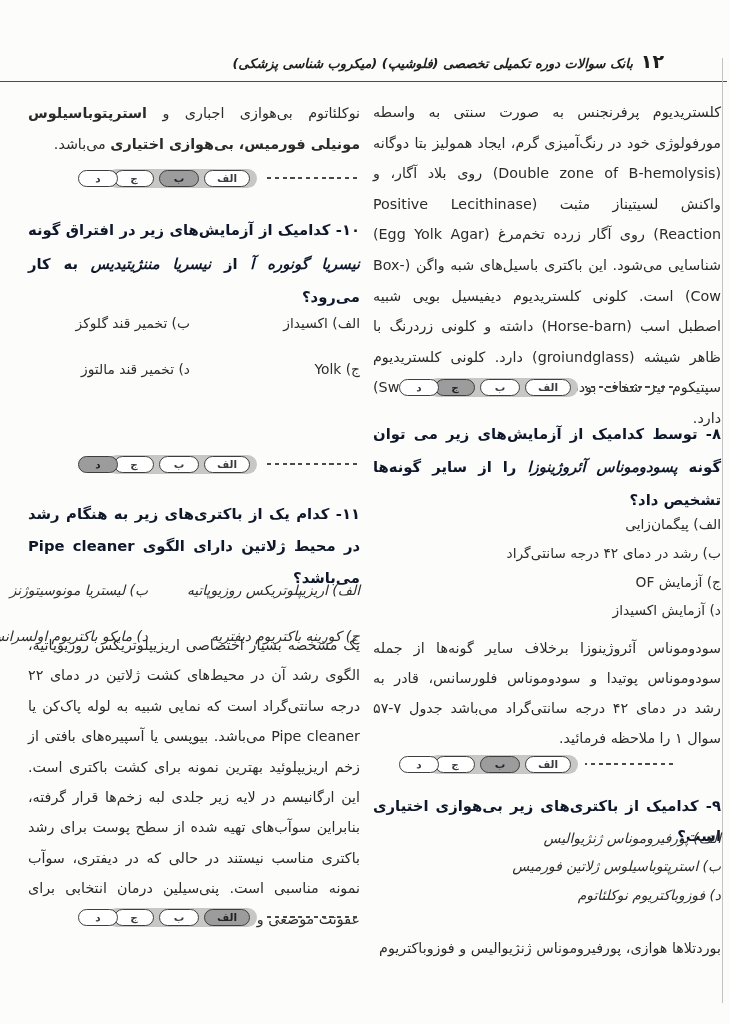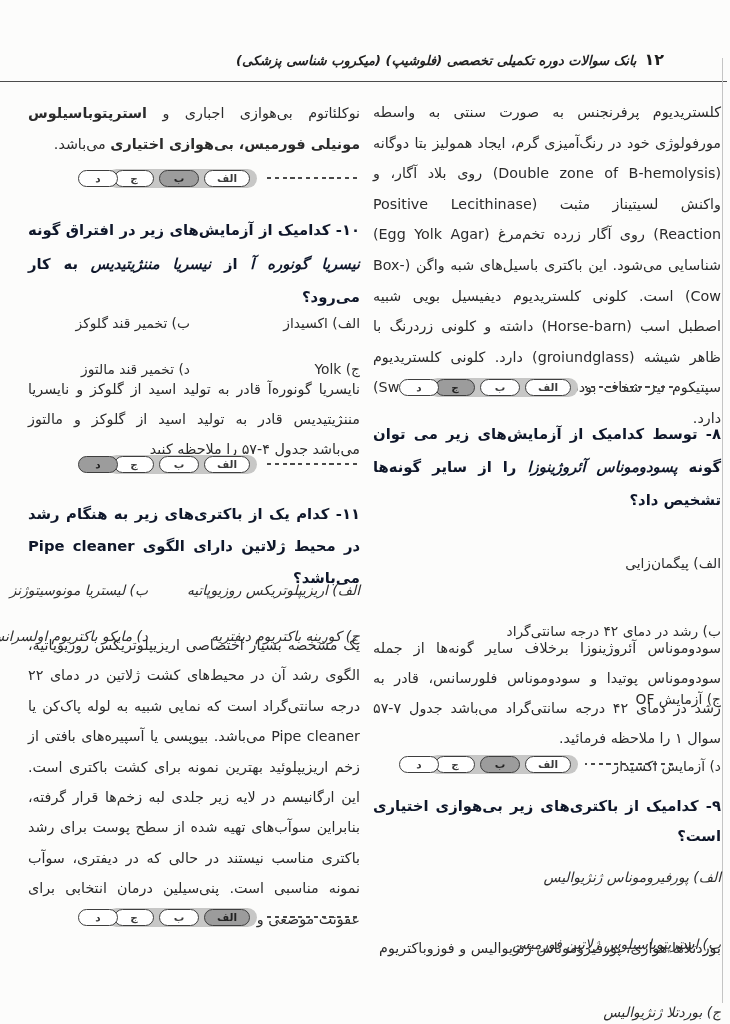--- a/index.html
+++ b/index.html
@@ -9,21 +9,21 @@
     font-family:"DejaVu Sans", sans-serif;
     direction:rtl;
   }
   .abs{position:absolute;}
 
   
   .header{
     top:50px;right:66px;display:flex;flex-direction:row;align-items:baseline;gap:8px;
     font-size:13px;font-weight:bold;font-style:italic;color:#1f1f1f;white-space:nowrap;
   }
-  .header .pgnum{font-size:16px;font-style:normal;text-align:right;}
+  .header .pgnum{font-size:19px;font-style:normal;text-align:right;}
   .head-rule{top:81px;left:0;width:727px;border-top:1.6px solid #4b4b4b;height:0;}
   .edge-line{left:722px;top:58px;width:1px;height:945px;background:#c4c4c4;}
 
   
   .col{position:absolute;top:0;height:728px;}
   .col-right{left:373px;width:348px;}
   .col-left{left:28px;width:332px;}
 
   .para{
     position:absolute;width:100%;
@@ -35,21 +35,21 @@
     position:absolute;width:100%;
     font-size:14.8px;font-weight:bold;line-height:33px;
     text-align:justify;text-align-last:right;color:#0f172a;
   }
   .qtitle .species{font-style:italic;}
   .opts{
     position:absolute;width:100%;
     font-size:13.8px;line-height:28.8px;text-align:right;color:#2d2d2d;
   }
   .opts.italic{font-style:italic;}
-  .opts-list div{padding-left:4px;margin-top:39px;}
+  .opts-list div{padding-left:4px;}
   .opts-grid{display:grid;}
   .g10{grid-template-columns:170px 1fr;line-height:28px;}
   .g10 .c1{padding-left:45px;}
   .g10 .c2{padding-left:6px;}
   .g11{grid-template-columns:212px 1fr;line-height:28px;}
   .g11 .c1{padding-left:69px;}
   .g11 .c2{padding-left:2px;}
   .opts-grid div{white-space:nowrap;margin-top:18px;}
 
   
@@ -128,21 +128,20 @@
       <span class="pill">ج</span>
     </div>
     <span class="pill outside">د</span>
   </div>
 
   <div class="qtitle" style="top:791px;line-height:30px;">۹- کدامیک از باکتری‌های زیر بی‌هوازی اختیاری است؟</div>
 
   <div class="opts opts-list italic" style="top:824px;padding-left:66px;box-sizing:border-box;line-height:28.4px;">
     <div>الف) پورفیروموناس ژنژیوالیس</div>
     <div>ب) استرپتوباسیلوس ژلاتین فورمیس</div>
-    <div>ج) بوردتلا ژنژیوالیس</div>
     <div>د) فوزوباکتریوم نوکلئاتوم</div>
   </div>
 
   <div class="para" style="top:934px;line-height:29px;">بوردتلاها هوازی، پورفیروموناس ژنژیوالیس و فوزوباکتریوم</div>
 </div>
 
 <div class="col col-left">
 
   <div class="para" style="top:98px;line-height:31px;">
     <span>نوکلئاتوم بی‌هوازی اجباری و </span><b>استرپتوباسیلوس مونیلی فورمیس، بی‌هوازی اختیاری</b><span> می‌باشد.</span>
@@ -163,21 +162,20 @@
     <span>۱۰- کدامیک از آزمایش‌های زیر در افتراق گونه </span><span class="species">نیسریا گونوره آ</span><span> از </span><span class="species">نیسریا مننژیتیدیس</span><span> به کار می‌رود؟</span>
   </div>
 
   <div class="opts opts-grid g10" style="top:291px;">
     <div class="c1">الف) اکسیداز</div>
     <div class="c2">ب) تخمیر قند گلوکز</div>
     <div class="c1">ج) Yolk</div>
     <div class="c2">د) تخمیر قند مالتوز</div>
   </div>
 
-  <div class="para" style="top:374px;line-height:30px;">نایسریا گونوره‌آ قادر به تولید اسید از گلوکز و نایسریا مننژیتیدیس قادر به تولید اسید از گلوکز و مالتوز می‌باشد جدول ۴-۵۷ را ملاحظه کنید</div>
 
   <div class="answer-row" style="top:452px;">
     <div class="dashes"></div>
     <div class="dash-gap"></div>
     <div class="capsule">
       <span class="pill wide">الف</span>
       <span class="pill">ب</span>
       <span class="pill">ج</span>
     </div>
     <span class="pill outside selected">د</span>

